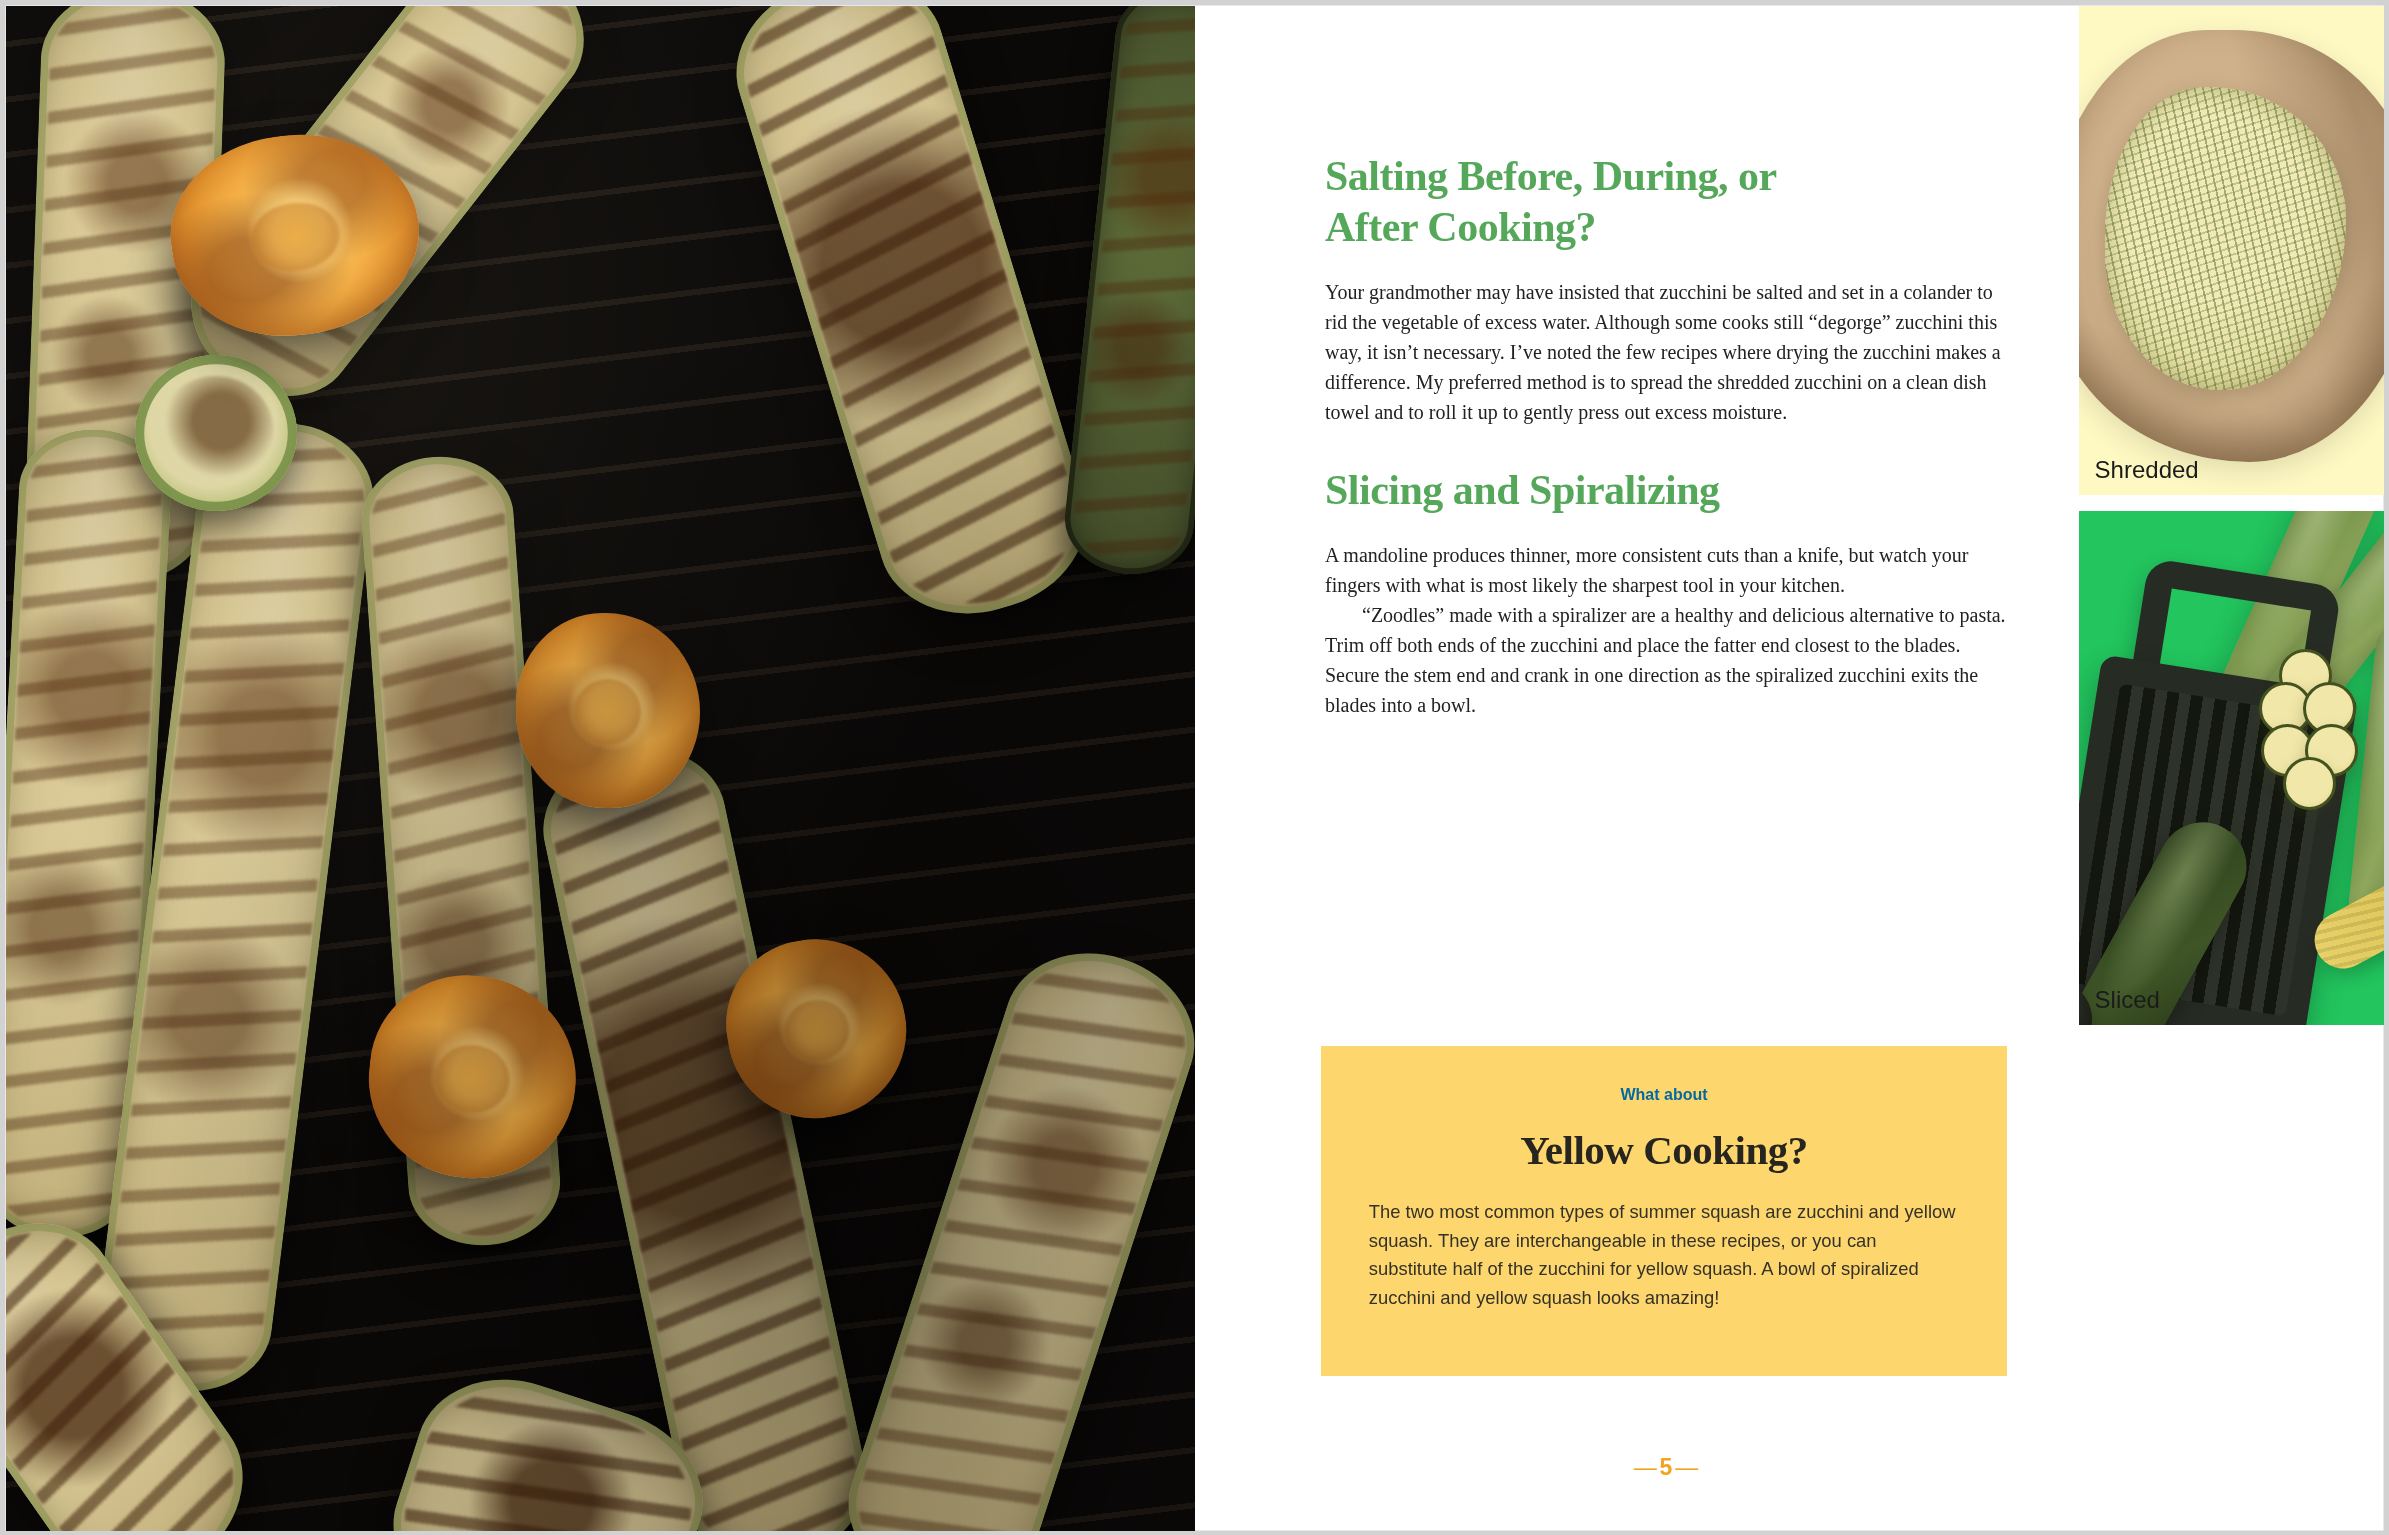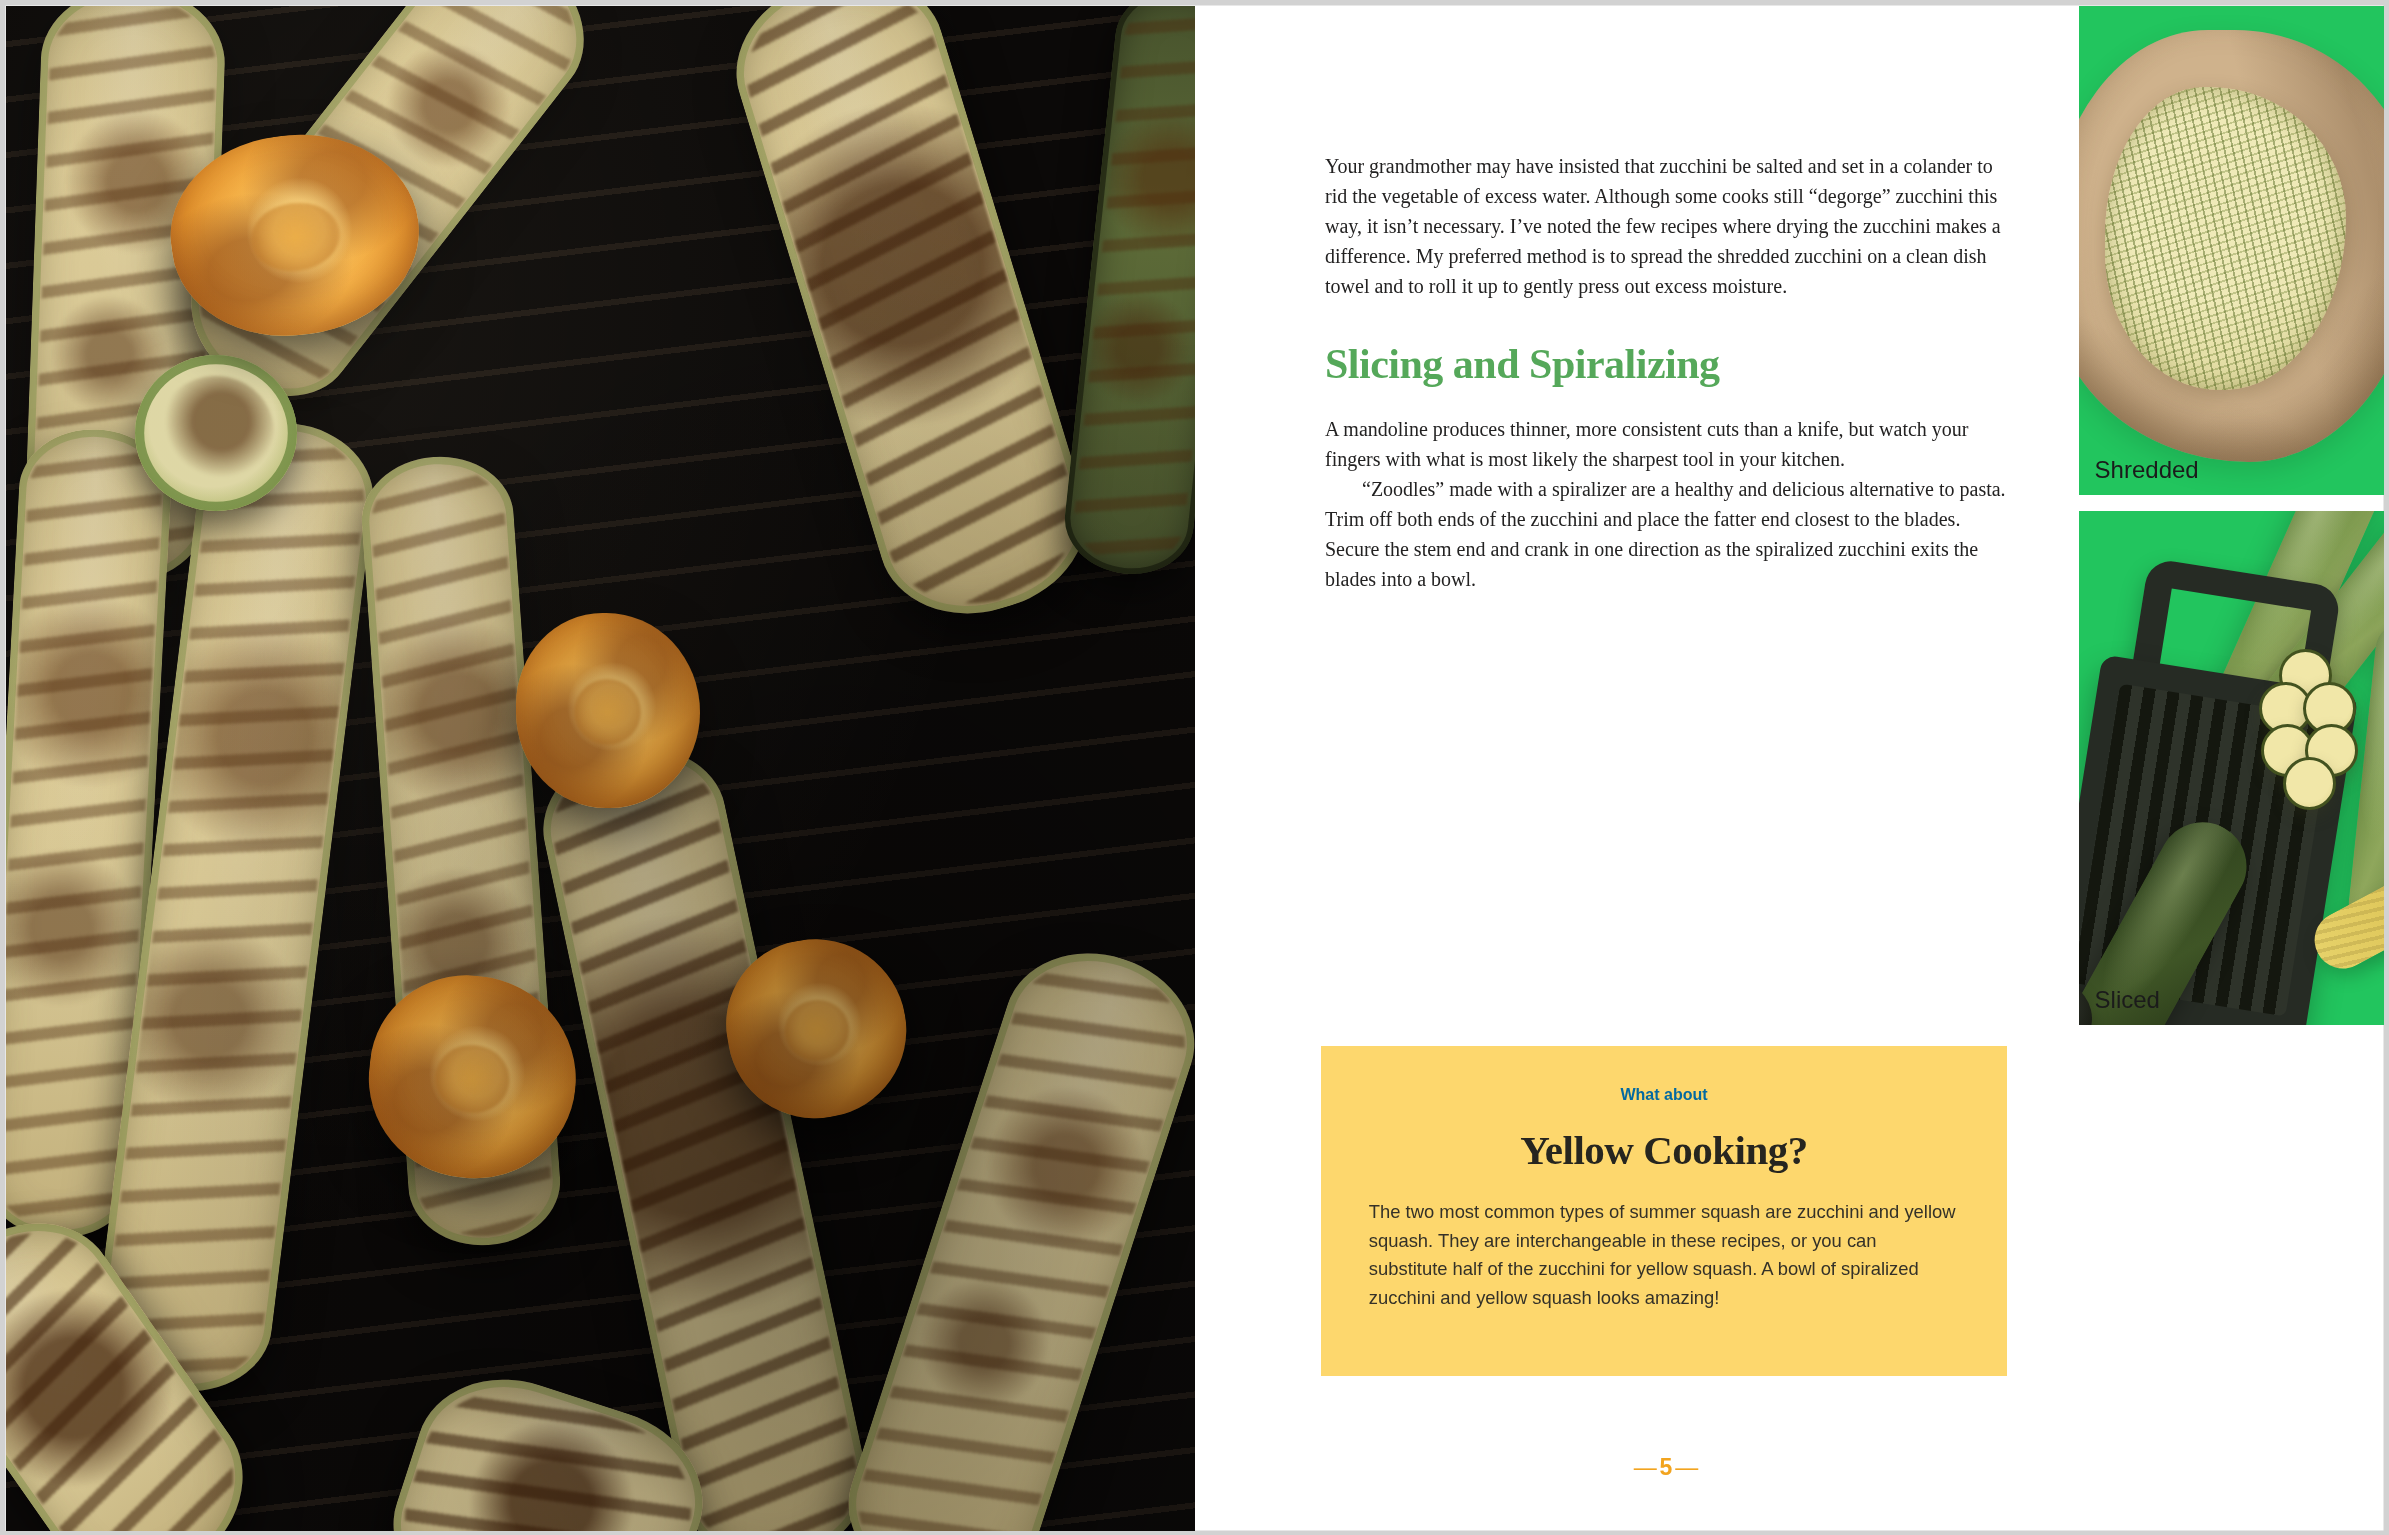--- a/index.html
+++ b/index.html
@@ -71,21 +71,21 @@
   .callout .title{font-family:"Liberation Serif",serif;font-weight:700;font-size:41px;
     letter-spacing:-0.5px;color:#26251f;margin-bottom:24px}
   .callout .body{font-family:"Liberation Sans",sans-serif;font-size:18.4px;line-height:28.5px;
     color:#343128;text-align:left;padding:0 1.8px}
 
   .folio{position:absolute;left:1325px;top:1454px;width:682px;text-align:center;
     font-family:"Liberation Sans",sans-serif;font-size:23px;color:var(--accent-orange)}
   .folio .num{font-weight:700;padding:0 2.8px}
 
   
-  .fig{position:absolute;left:2079px;width:305px;overflow:hidden;background:#22c55e}
+  .fig{position:absolute;left:2079px;width:305px;overflow:hidden;background:#fef9c3}
   .fig .caption{position:absolute;left:15.6px;bottom:11px;font-family:"Liberation Sans",sans-serif;
     font-size:24px;color:#1b1b1b;z-index:9}
   .fig1{top:5.5px;height:489px}
   .fig2{top:511px;height:514px;background:#22c55e}
   .fig3{top:1045px;height:485px;background:#e5e3dd}
 
   
   .cloth{position:absolute;left:-27.6px;top:24px;width:368px;height:432px;
     border-radius:46% 54% 50% 58%/52% 48% 56% 44%;
     background:
@@ -168,20 +168,22 @@
     <div class="zuc charred" style="left:-23px;top:1204px;width:202px;height:386px;transform:rotate(-35deg)"></div>
     <div class="zuc charred" style="left:395px;top:1388px;width:294px;height:239px;transform:rotate(18deg)"></div>
 
     <div class="peach" style="left:165px;top:129px;width:248px;height:200px;transform:rotate(-8deg)"></div>
     <div class="peach" style="left:510px;top:607px;width:184px;height:195px"></div>
     <div class="peach" style="left:363px;top:970px;width:207px;height:202px;transform:rotate(6deg)"></div>
     <div class="peach" style="left:721px;top:933px;width:179px;height:179px;transform:rotate(-10deg)"></div>
   </div>
 
   <div class="article">
+    <h1 class="sec">Salting Before, During, or
+After Cooking?</h1>
     <p>Your grandmother may have insisted that zucchini be salted and set in a colander to rid the vegetable of excess water. Although some cooks still “degorge” zucchini this way, it isn’t necessary. I’ve noted the few recipes where drying the zucchini makes a difference. My preferred method is to spread the shredded zucchini on a clean dish towel and to roll it up to gently press out excess moisture.</p>
     <h1 class="sec sec2">Slicing and Spiralizing</h1>
     <p>A mandoline produces thinner, more consistent cuts than a knife, but watch your fingers with what is most likely the sharpest tool in your kitchen.</p>
     <p class="ind">“Zoodles” made with a spiralizer are a healthy and delicious alternative to pasta. Trim off both ends of the zucchini and place the fatter end closest to the blades. Secure the stem end and crank in one direction as the spiralized zucchini exits the blades into a bowl.</p>
   </div>
 
   <div class="callout">
     <div class="kicker">What about</div>
     <div class="title">Yellow Cooking?</div>
     <div class="body">The two most common types of summer squash are zucchini and yellow squash. They are interchangeable in these recipes, or you can substitute half of the zucchini for yellow squash. A bowl of spiralized zucchini and yellow squash looks amazing!</div>

